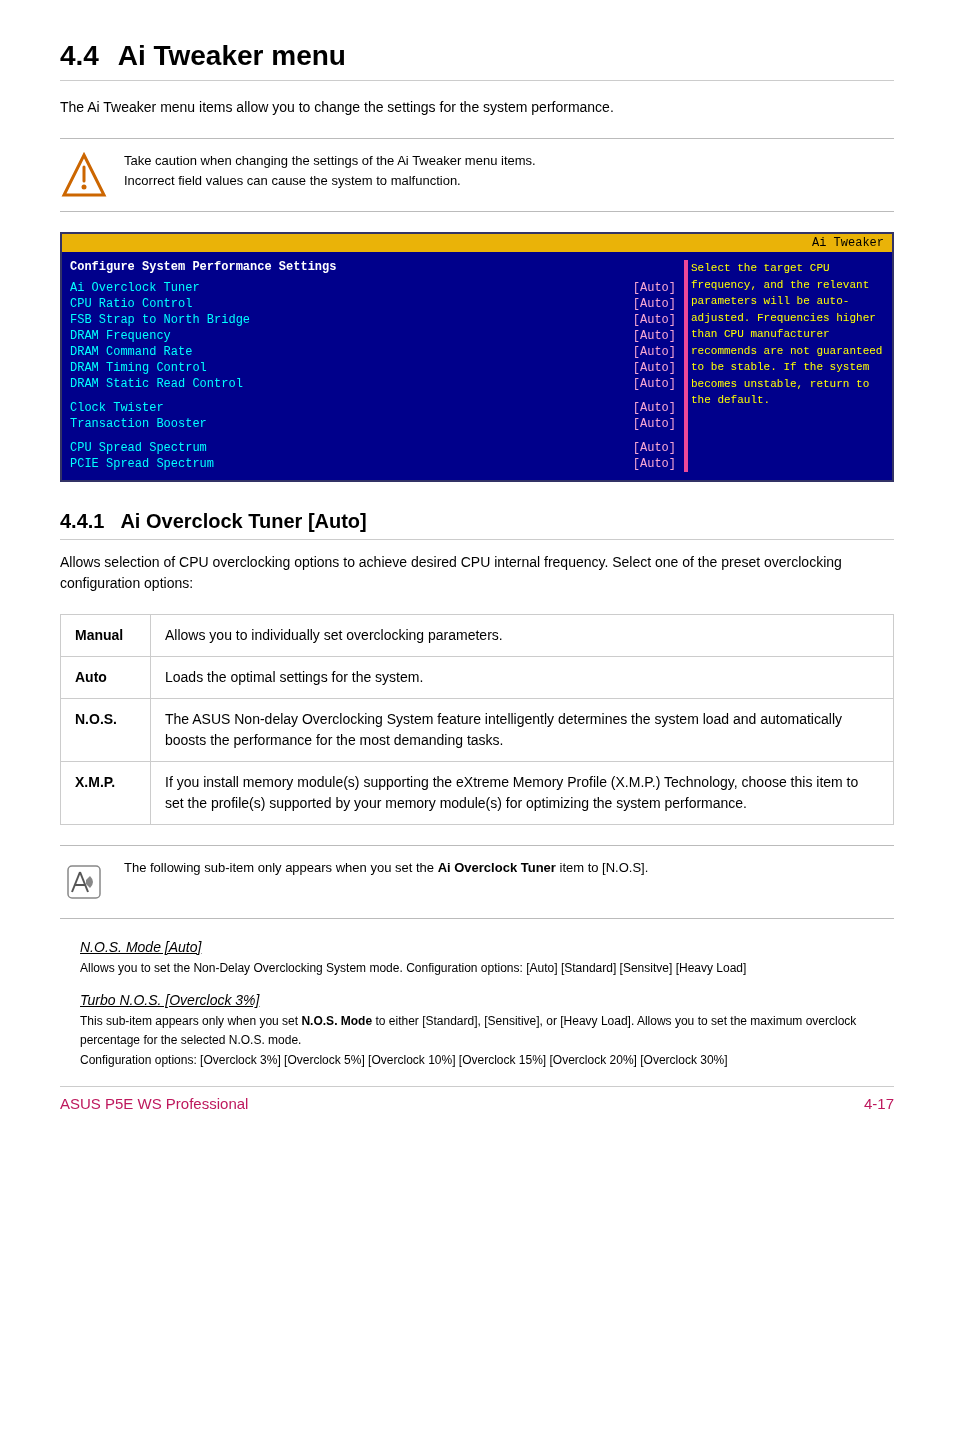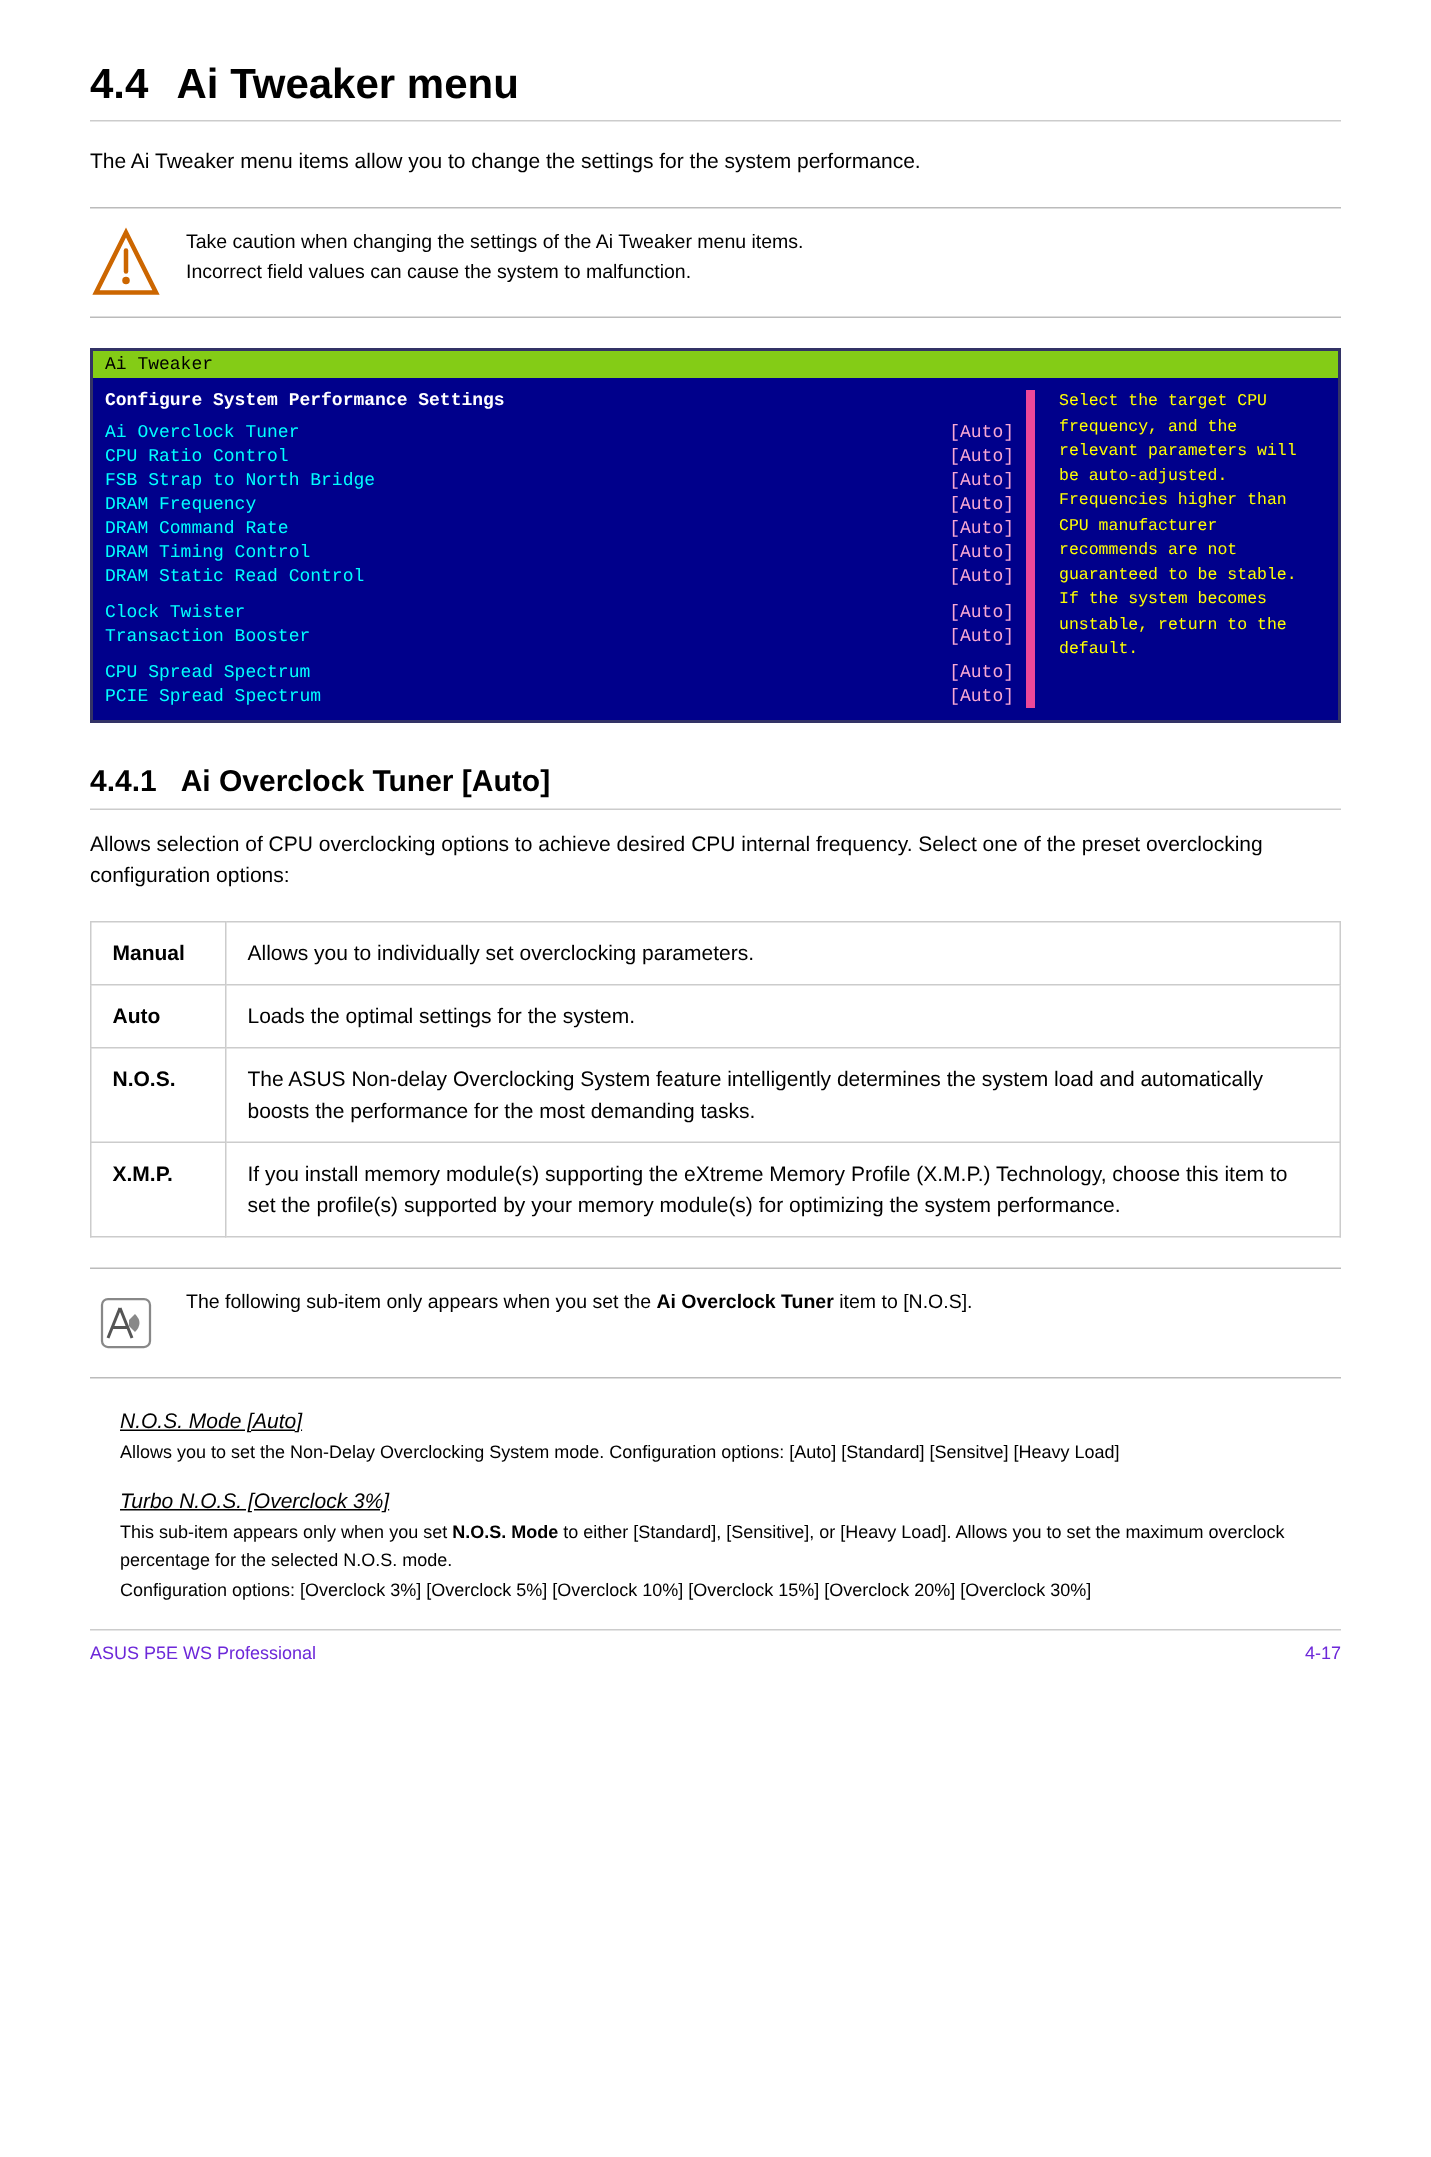--- a/index.html
+++ b/index.html
@@ -61,45 +61,45 @@
       border: 2px solid #336;
       background: #00008b;
       color: #fff;
       font-family: 'Courier New', monospace;
       font-size: 12px;
       padding: 0;
       margin-bottom: 28px;
     }
 
     .bios-title-bar {
-      background: #84cc16;
+      background: #eab308;
       color: #000;
-      text-align: left;
+      text-align: right;
       padding: 2px 8px;
       font-size: 12px;
       font-family: 'Courier New', monospace;
     }
 
     .bios-body {
       display: flex;
       padding: 8px;
       gap: 8px;
     }
 
     .bios-left {
       flex: 1;
     }
 
     .bios-right {
       width: 200px;
       color: #ffff00;
       font-size: 11px;
       line-height: 1.5;
-      padding-left: 16px;
-      border-left: 6px solid #ec4899;
+      padding-left: 3px;
+      border-left: 4px solid #ec4899;
       font-family: Liberation Mono, monospace;
     }
 
     .bios-section-header {
       color: #fff;
       font-weight: bold;
       margin-bottom: 6px;
       font-size: 12px;
     }
 
@@ -198,22 +198,22 @@
       line-height: 1.6;
       font-size: 12px;
     }
 
     
     .page-footer {
       display: flex;
       justify-content: space-between;
       padding-top: 8px;
       border-top: 1px solid #ccc;
-      font-size: 12px;
-      color: #6d28d9;
+      font-size: 15px;
+      color: #be185d;
     }
 
     .bold-inline {
       font-weight: bold;
     }
   </style>
 </head>
 <body>
 
 <div class="section-title">

